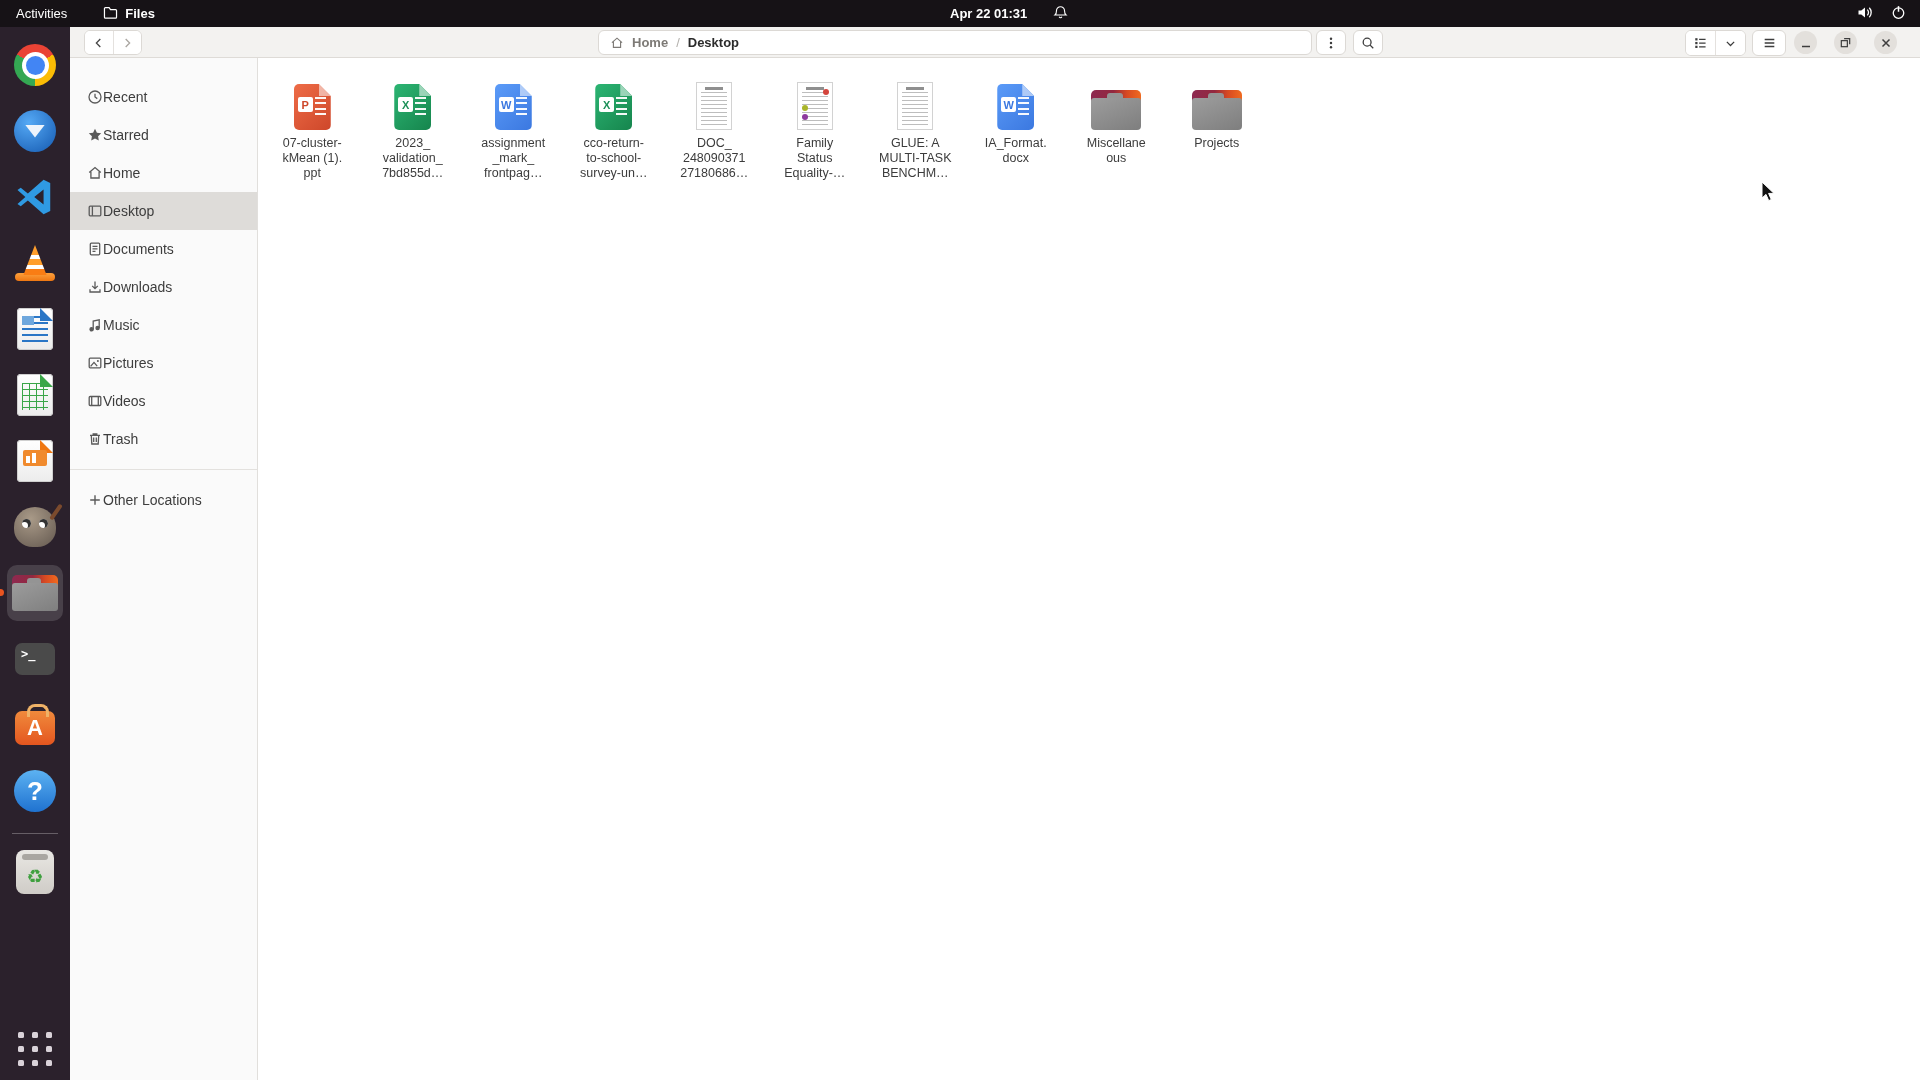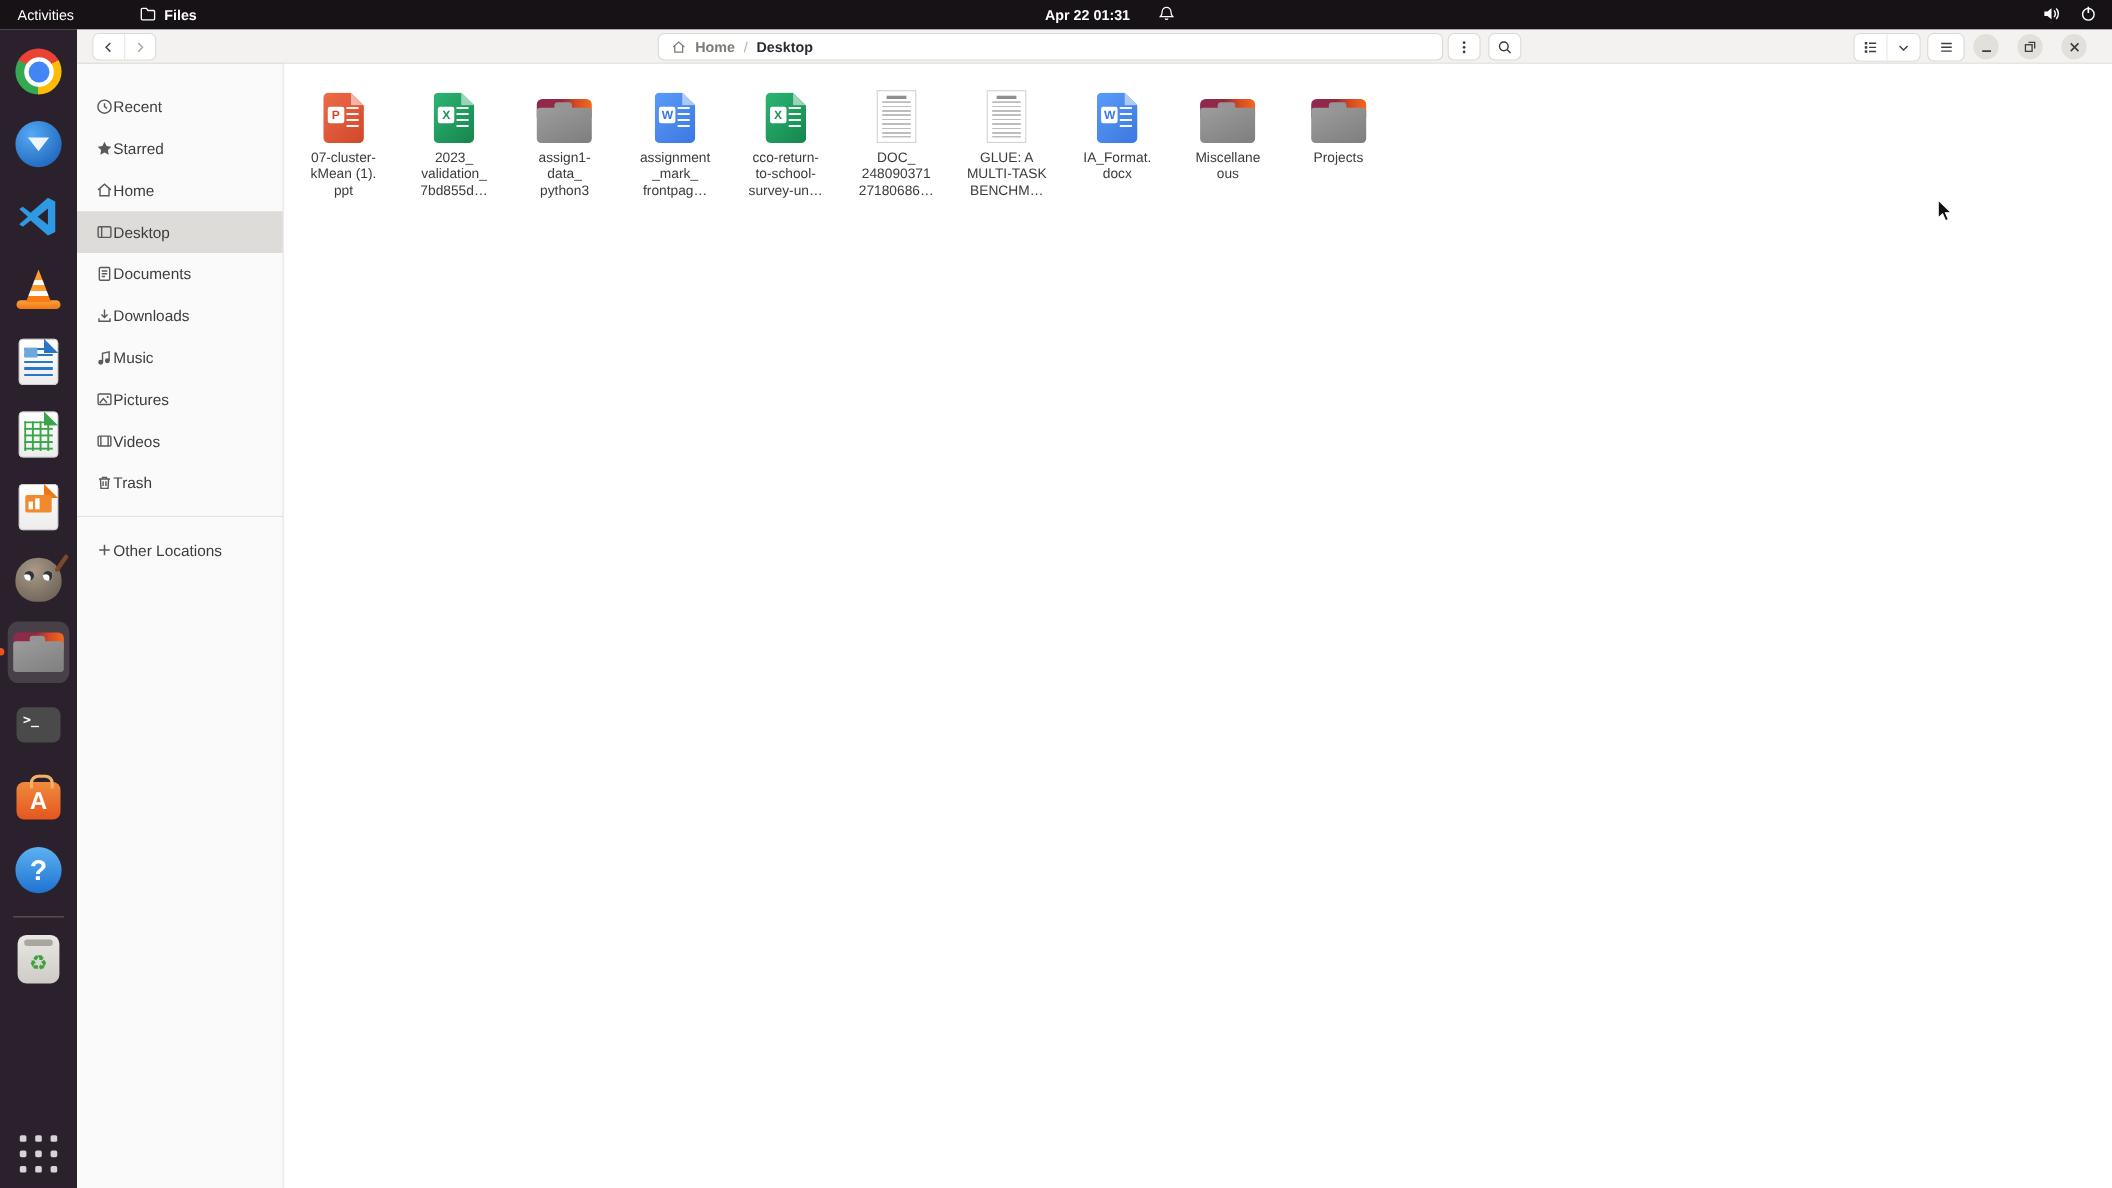--- a/index.html
+++ b/index.html
@@ -4,21 +4,21 @@
 <style>
   html,body{margin:0;padding:0;background:#000;}
   *{box-sizing:border-box;}
   .screen{position:relative;width:1920px;height:1080px;overflow:hidden;
           font-family:"Liberation Sans",sans-serif;background:#fff;}
 
   
   .topbar{position:absolute;left:0;top:0;width:1920px;height:27px;background:#161216;
           color:#fff;display:flex;align-items:center;font-size:13px;}
   .tb-activities{padding:0 16px;height:100%;display:flex;align-items:center;cursor:default;}
-  .tb-app{display:flex;align-items:center;gap:7px;margin-left:44px;font-weight:700;}
+  .tb-app{display:flex;align-items:center;gap:7px;margin-left:20px;font-weight:700;}
   .tb-clock{position:absolute;left:950px;top:0;height:27px;display:flex;align-items:center;gap:26px;font-weight:700;justify-content:center;}
   .tb-status{position:absolute;right:14px;top:0;height:27px;display:flex;align-items:center;gap:17px;}
 
   
   .dock{position:absolute;left:0;top:27px;width:70px;height:1053px;background:#2b212c;
         display:flex;flex-direction:column;align-items:center;padding-top:10px;}
   .dock-item{position:relative;width:56px;height:56px;margin-bottom:10px;display:flex;
              align-items:center;justify-content:center;border-radius:10px;}
   .dock-item.active{background:rgba(255,255,255,.14);}
   .dock-item.active::before{content:"";position:absolute;left:-10px;top:24px;width:7px;height:7px;
@@ -455,100 +455,100 @@
                   <div class="letter">X</div>
                   <div class="plines"></div>
                 </div>
               </div>
               <div class="file-label">2023_
 validation_
 7bd855d…</div>
             </div>
             <div class="file-item">
               <div class="fi-box">
+                <div class="fi-page fi-doc">
+                  <div class="fold"></div>
+                  <div class="letter">W</div>
+                  <div class="plines"></div>
+                </div>
+              </div>
+              <div class="file-label">assignment
+_mark_
+frontpag…</div>
+            </div>
+            <div class="file-item">
+              <div class="fi-box">
+                <div class="fi-page fi-xls">
+                  <div class="fold"></div>
+                  <div class="letter">X</div>
+                  <div class="plines"></div>
+                </div>
+              </div>
+              <div class="file-label">cco-return-
+to-school-
+survey-un…</div>
+            </div>
+            <div class="file-item">
+              <div class="fi-box">
+                <div class="fi-prev"></div>
+              </div>
+              <div class="file-label">DOC_
+248090371
+27180686…</div>
+            </div>
+            <div class="file-item">
+              <div class="fi-box">
+                <div class="fi-prev">
+                  <span class="dot d1"></span>
+                  <span class="dot d2"></span>
+                  <span class="dot d3"></span>
+                </div>
+              </div>
+              <div class="file-label">Family
+Status
+Equality-…</div>
+            </div>
+            <div class="file-item">
+              <div class="fi-box">
+                <div class="fi-prev"></div>
+              </div>
+              <div class="file-label">GLUE: A
+MULTI-TASK
+BENCHM…</div>
+            </div>
+            <div class="file-item">
+              <div class="fi-box">
+                <div class="fi-page fi-doc">
+                  <div class="fold"></div>
+                  <div class="letter">W</div>
+                  <div class="plines"></div>
+                </div>
+              </div>
+              <div class="file-label">IA_Format.
+docx</div>
+            </div>
+            <div class="file-item">
+              <div class="fi-box">
                 <div class="fi-folder">
                   <div class="back"></div>
                   <div class="tab"></div>
                   <div class="front"></div>
                 </div>
               </div>
-              <div class="file-label">assign1-
-data_
-python3</div>
-            </div>
-            <div class="file-item">
-              <div class="fi-box">
-                <div class="fi-page fi-doc">
-                  <div class="fold"></div>
-                  <div class="letter">W</div>
-                  <div class="plines"></div>
-                </div>
-              </div>
-              <div class="file-label">assignment
-_mark_
-frontpag…</div>
-            </div>
-            <div class="file-item">
-              <div class="fi-box">
-                <div class="fi-page fi-xls">
-                  <div class="fold"></div>
-                  <div class="letter">X</div>
-                  <div class="plines"></div>
-                </div>
-              </div>
-              <div class="file-label">cco-return-
-to-school-
-survey-un…</div>
-            </div>
-            <div class="file-item">
-              <div class="fi-box">
-                <div class="fi-prev"></div>
-              </div>
-              <div class="file-label">DOC_
-248090371
-27180686…</div>
-            </div>
-            <div class="file-item">
-              <div class="fi-box">
-                <div class="fi-prev"></div>
-              </div>
-              <div class="file-label">GLUE: A
-MULTI-TASK
-BENCHM…</div>
-            </div>
-            <div class="file-item">
-              <div class="fi-box">
-                <div class="fi-page fi-doc">
-                  <div class="fold"></div>
-                  <div class="letter">W</div>
-                  <div class="plines"></div>
-                </div>
-              </div>
-              <div class="file-label">IA_Format.
-docx</div>
+              <div class="file-label">Miscellane
+ous</div>
             </div>
             <div class="file-item">
               <div class="fi-box">
                 <div class="fi-folder">
                   <div class="back"></div>
                   <div class="tab"></div>
                   <div class="front"></div>
                 </div>
               </div>
-              <div class="file-label">Miscellane
-ous</div>
-            </div>
-            <div class="file-item">
-              <div class="fi-box">
-                <div class="fi-folder">
-                  <div class="back"></div>
-                  <div class="tab"></div>
-                  <div class="front"></div>
-                </div>
-              </div>
               <div class="file-label">Projects</div>
             </div>
           </div>
         <div class="cursor">
           <svg width="16" height="22" viewBox="0 0 16 22">
               <path d="M1 1v16l4-3.6 2.7 6.2 2.6-1.1-2.7-6.1H13z" fill="#111" stroke="#fff" stroke-width="1"></path>
             </svg>
         </div>
       </div>
     </div>

